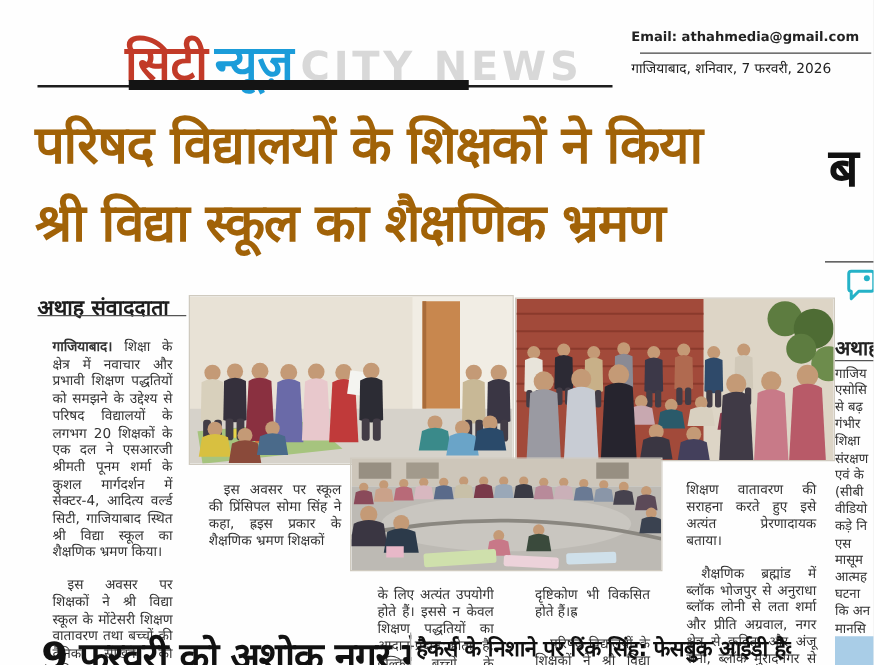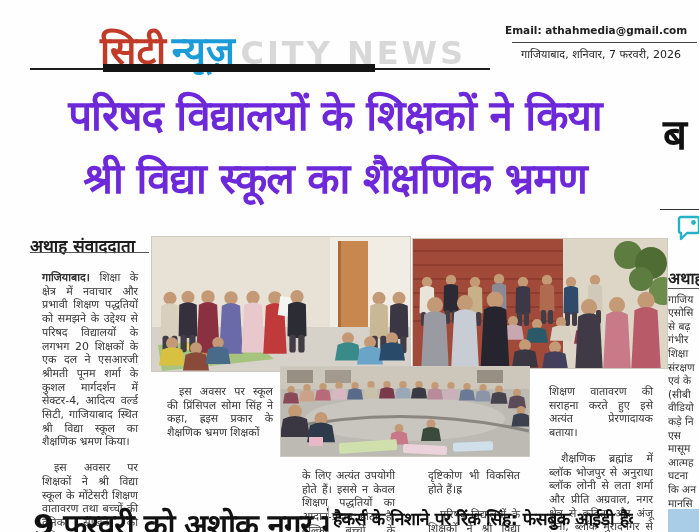--- a/index.html
+++ b/index.html
@@ -9,24 +9,24 @@
 
   
   .masthead{left:100px;top:22px;white-space:nowrap;font-weight:bold;}
   .m-red{font-size:39px;color:#c23a28;}
   .m-blue{font-size:39px;color:#1b9cd9;}
   .m-gray{font-size:32px;color:#d8d8d8;letter-spacing:3px;}
   .mast-rule-thin{left:30px;top:68px;width:460px;height:2px;background:#1d1d1d;}
   .mast-rule-thick{left:103px;top:64px;width:272px;height:8px;background:#141414;}
   .email{left:505px;top:24px;width:190px;text-align:left;font-size:10.5px;font-weight:bold;color:#222;}
   .email-rule{left:512px;top:42px;width:185px;height:1px;background:#444;}
-  .dateline{left:505px;top:46px;width:192px;text-align:center;font-size:11px;color:#222;}
-
-  
-  .headline{left:28px;top:84px;width:614px;text-align:center;font-weight:bold;color:#6d28d9;
+  .dateline{left:505px;top:46px;width:192px;text-align:left;font-size:11px;color:#222;}
+
+  
+  .headline{left:28px;top:84px;width:614px;text-align:left;font-weight:bold;color:#a16207;
             font-size:42px;line-height:63px;letter-spacing:-1px;}
 
   
   .side-head-frag{left:663px;top:104px;font-size:42px;font-weight:bold;color:#111;white-space:nowrap;}
   .side-rule{left:660px;top:209px;width:39px;height:1px;background:#333;}
   .side-icon{left:677px;top:215px;}
   .side-col{left:668px;top:272px;width:31px;font-size:10.5px;line-height:13.6px;
             white-space:nowrap;overflow:hidden;color:#333;}
   .side-byline{font-weight:bold;font-size:16px;color:#222;margin-bottom:2px;}
   .side-byline-rule{width:31px;height:1px;background:#555;margin:2px 0 4px 0;}

